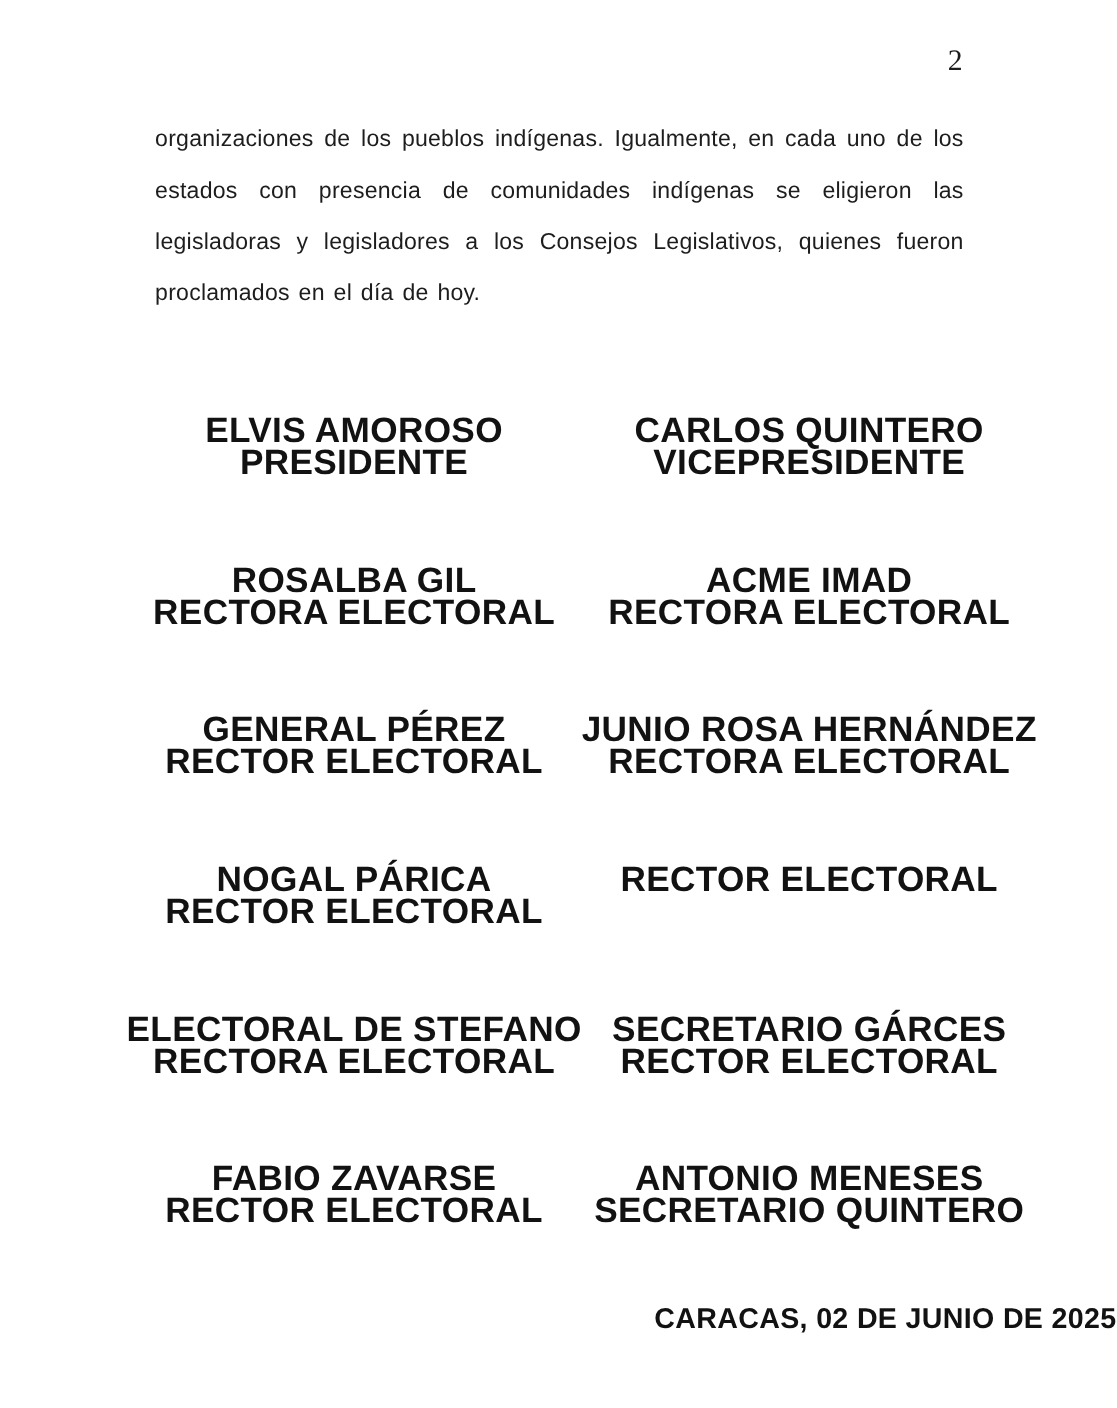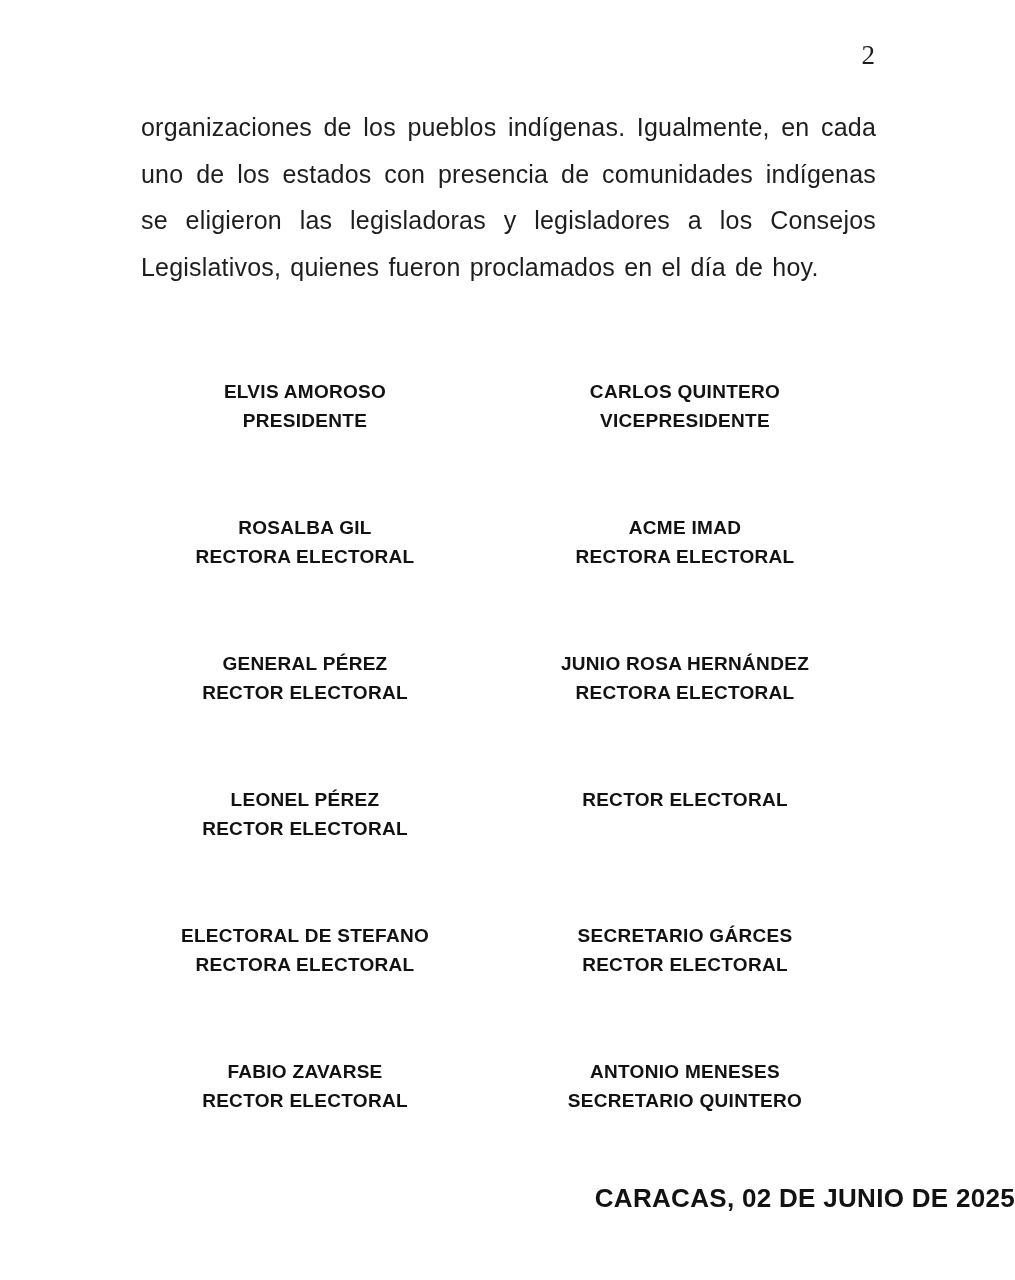--- a/index.html
+++ b/index.html
@@ -30,42 +30,42 @@
     font-size: 27px;
     font-weight: 400;
     color: #1c1c1c;
   }
 
   .body-paragraph {
     position: absolute;
     top: 104px;
     left: 141px;
     width: 735px;
-    font-size: 25px;
+    font-size: 21px;
     line-height: 46.5px;
     text-align: justify;
     color: #1d1d1d;
     letter-spacing: 0.2px;
     word-spacing: 2px;
   }
 
   .sig-grid {
     position: absolute;
     top: 377px;
     left: 115px;
     width: 760px;
     display: grid;
     grid-template-columns: 1fr 1fr;
     row-gap: 78px;
   }
 
   .sig-cell {
     text-align: center;
     font-weight: 700;
-    font-size: 19px;
+    font-size: 32px;
     line-height: 29px;
     color: #121212;
     letter-spacing: 0.3px;
   }
 
   .sig-name, .sig-title {
     display: block;
     white-space: nowrap;
   }
 
@@ -113,21 +113,21 @@
     <div class="sig-cell">
       <span class="sig-name">GENERAL PÉREZ</span>
       <span class="sig-title">RECTOR ELECTORAL</span>
     </div>
     <div class="sig-cell">
       <span class="sig-name">JUNIO ROSA HERNÁNDEZ</span>
       <span class="sig-title">RECTORA ELECTORAL</span>
     </div>
 
     <div class="sig-cell">
-      <span class="sig-name">LEONEL PÉREZ</span>
+      <span class="sig-name">NOGAL PÁRICA</span>
       <span class="sig-title">RECTOR ELECTORAL</span>
     </div>
     <div class="sig-cell">
       <span class="sig-title">RECTOR ELECTORAL</span>
     </div>
 
     <div class="sig-cell">
       <span class="sig-name">ELECTORAL DE STEFANO</span>
       <span class="sig-title">RECTORA ELECTORAL</span>
     </div>

